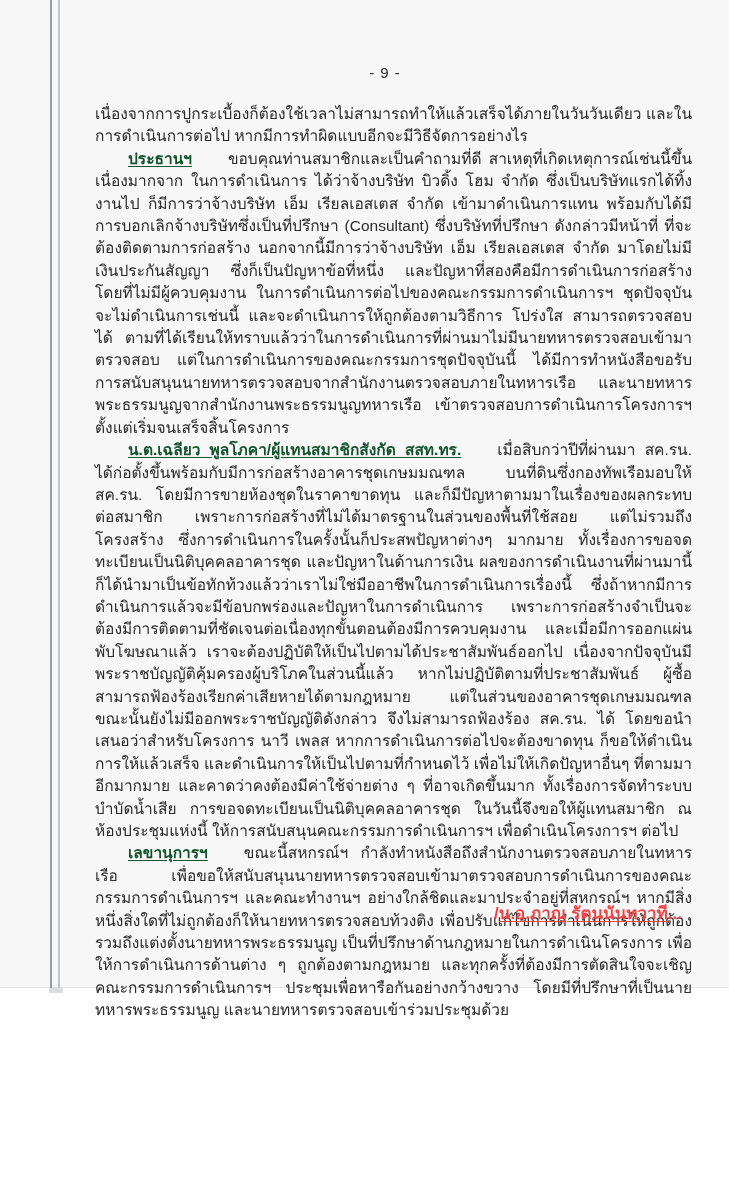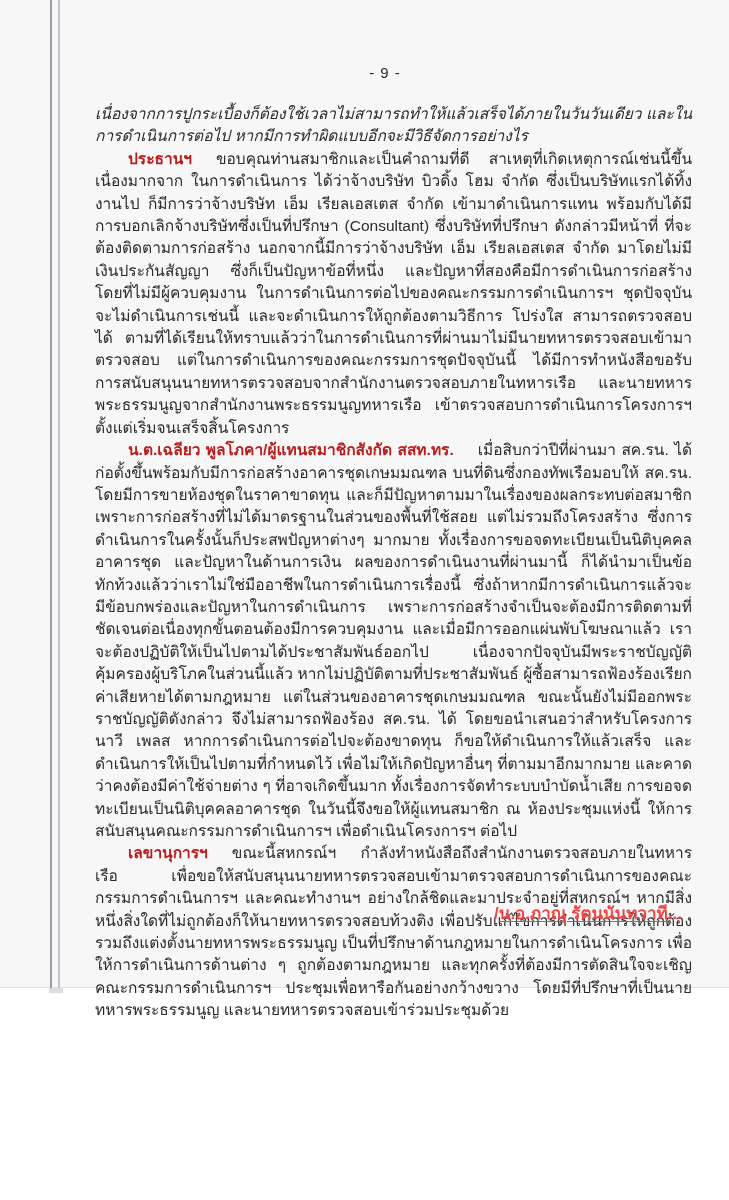--- a/index.html
+++ b/index.html
@@ -48,26 +48,27 @@
     width: 597px;
     color: #2b2b2b;
     font-size: 15.5px;
     line-height: 22.4px;
   }
   .para {
     margin: 0;
     text-align: justify;
     text-indent: 33px;
   }
-  .para.no-indent { text-indent: 0; font-style: italic; }
+  .para.no-indent { text-indent: 0; }
   .speaker {
     font-weight: bold;
-    color: #b91c1c;
+    color: #14532d;
+    text-decoration: underline;
     text-underline-offset: 2px;
-    margin-right: 24px;
+    margin-right: 36px;
   }
   .signature {
     position: absolute;
     top: 899px; right: 47px;
     font-size: 17px;
     font-weight: bold;
     color: #ef4444;
     white-space: nowrap;
   }
   .sig-name {

